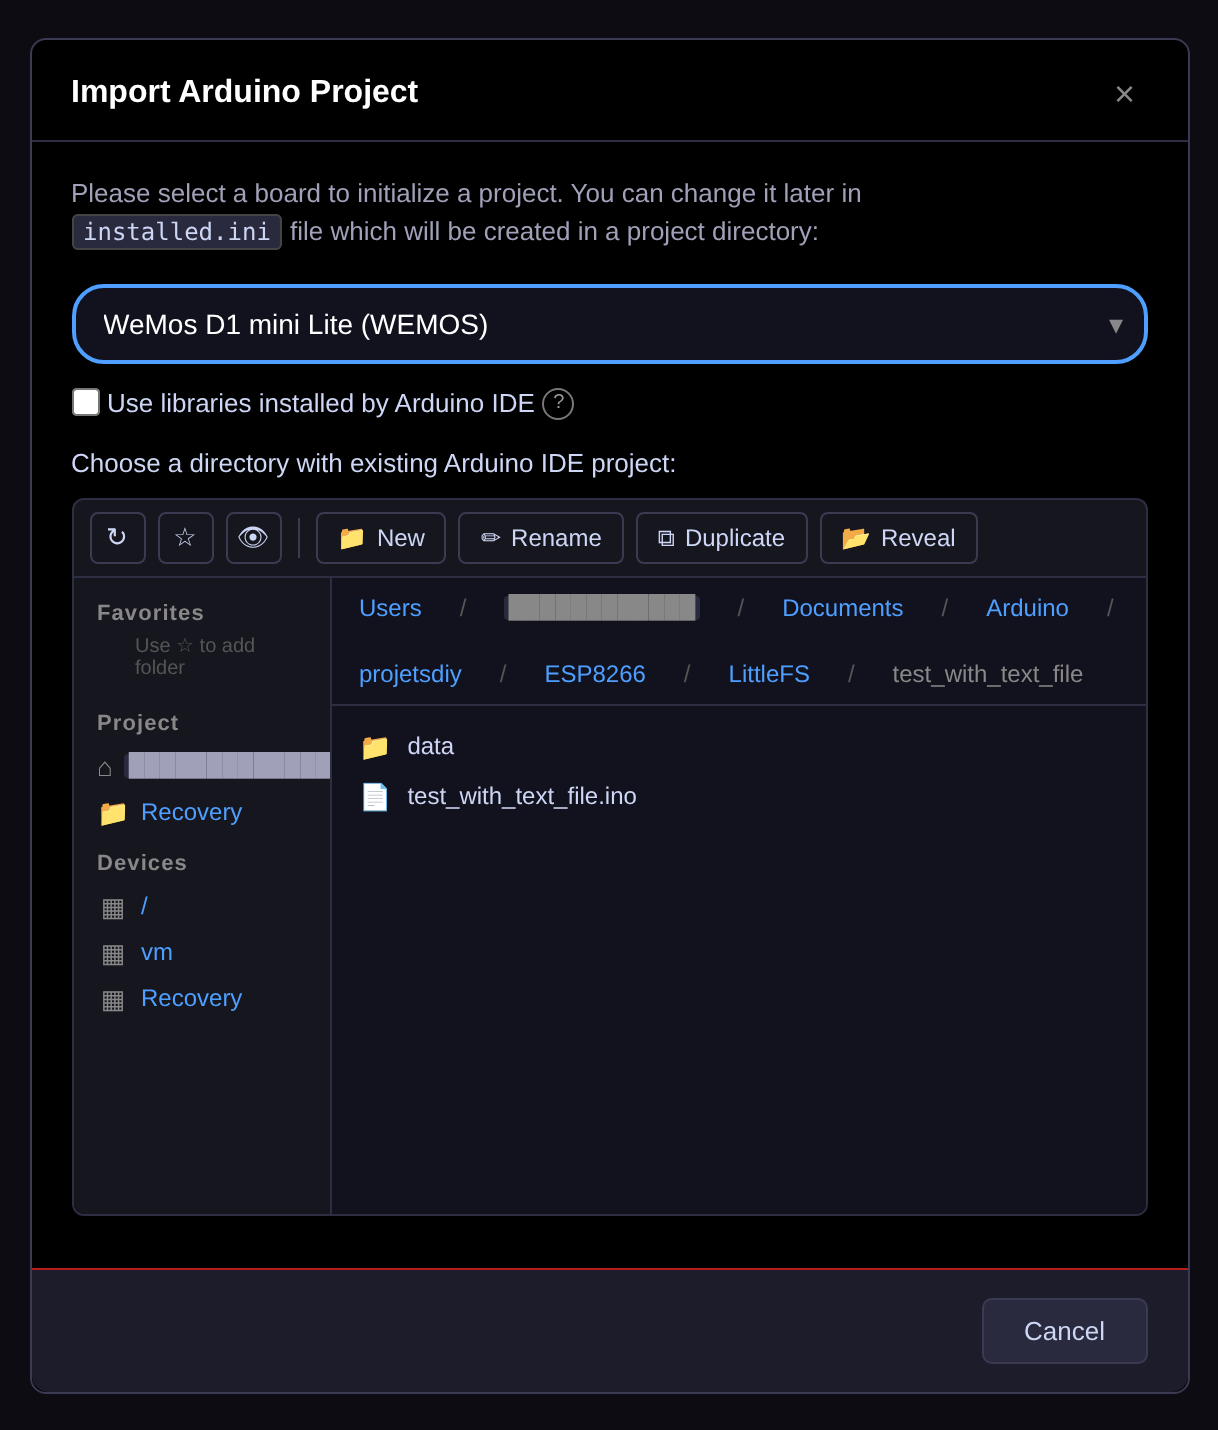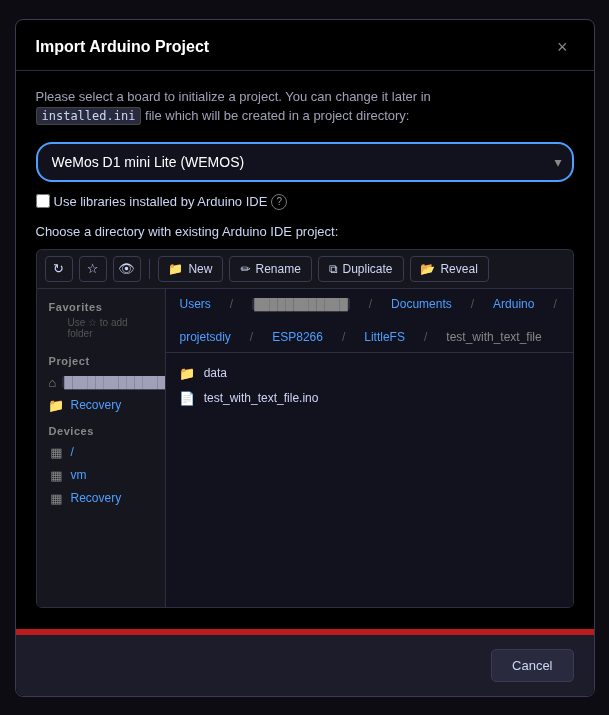--- a/index.html
+++ b/index.html
@@ -254,21 +254,21 @@
     .folder-icon { color: #888; }
     .dialog-footer {
       position: absolute;
       bottom: 0;
       left: 0;
       right: 0;
       display: flex;
       justify-content: flex-end;
       gap: 26px;
       padding: 14px 20px;
-      border-top: 6px solid #b91c1c;
+      border-top: 1px solid #b91c1c;
       background: #1c1c2a;
       border-radius: 0 0 8px 8px;
       margin-top: 40px;
     }
     .btn-cancel {
       background: #2a2a3e;
       border: 1px solid #3a3a52;
       color: #cdd6f4;
       border-radius: 5px;
       padding: 8px 20px;

